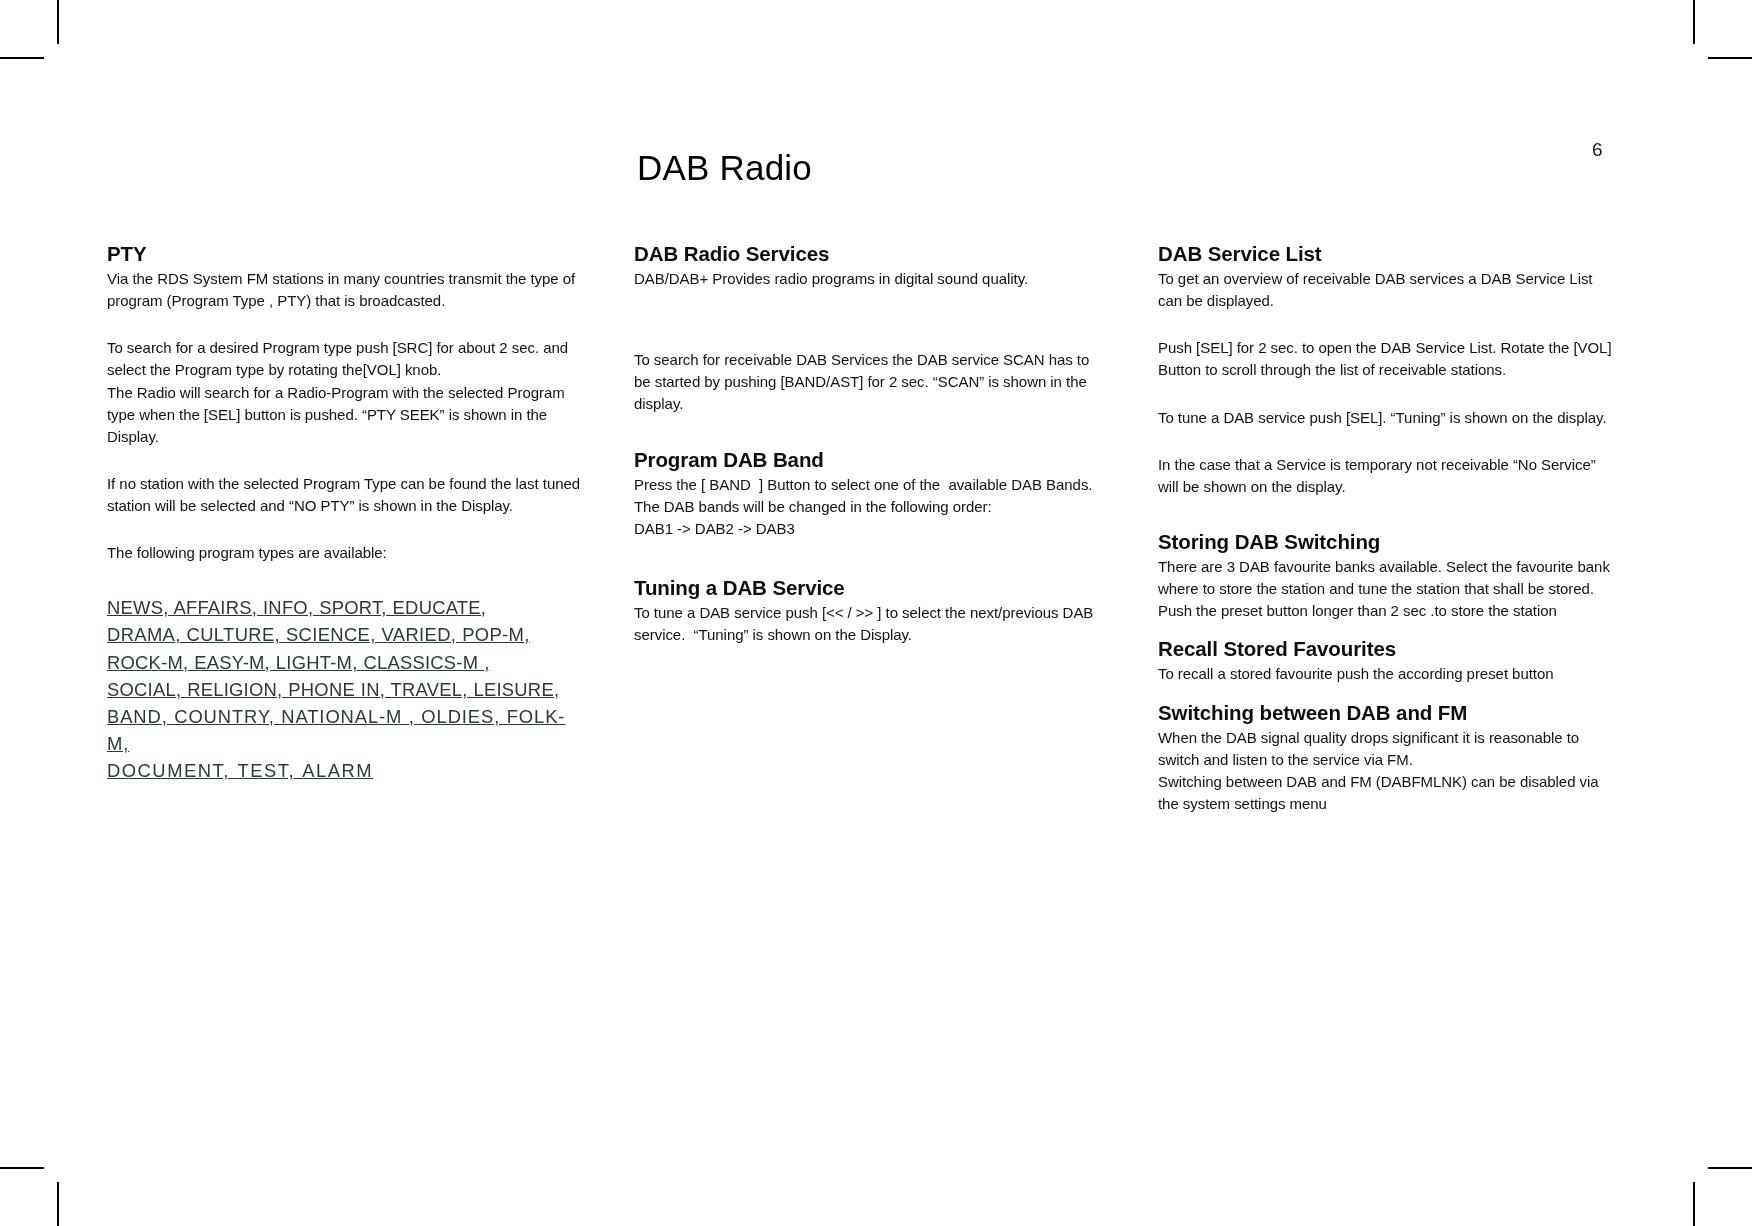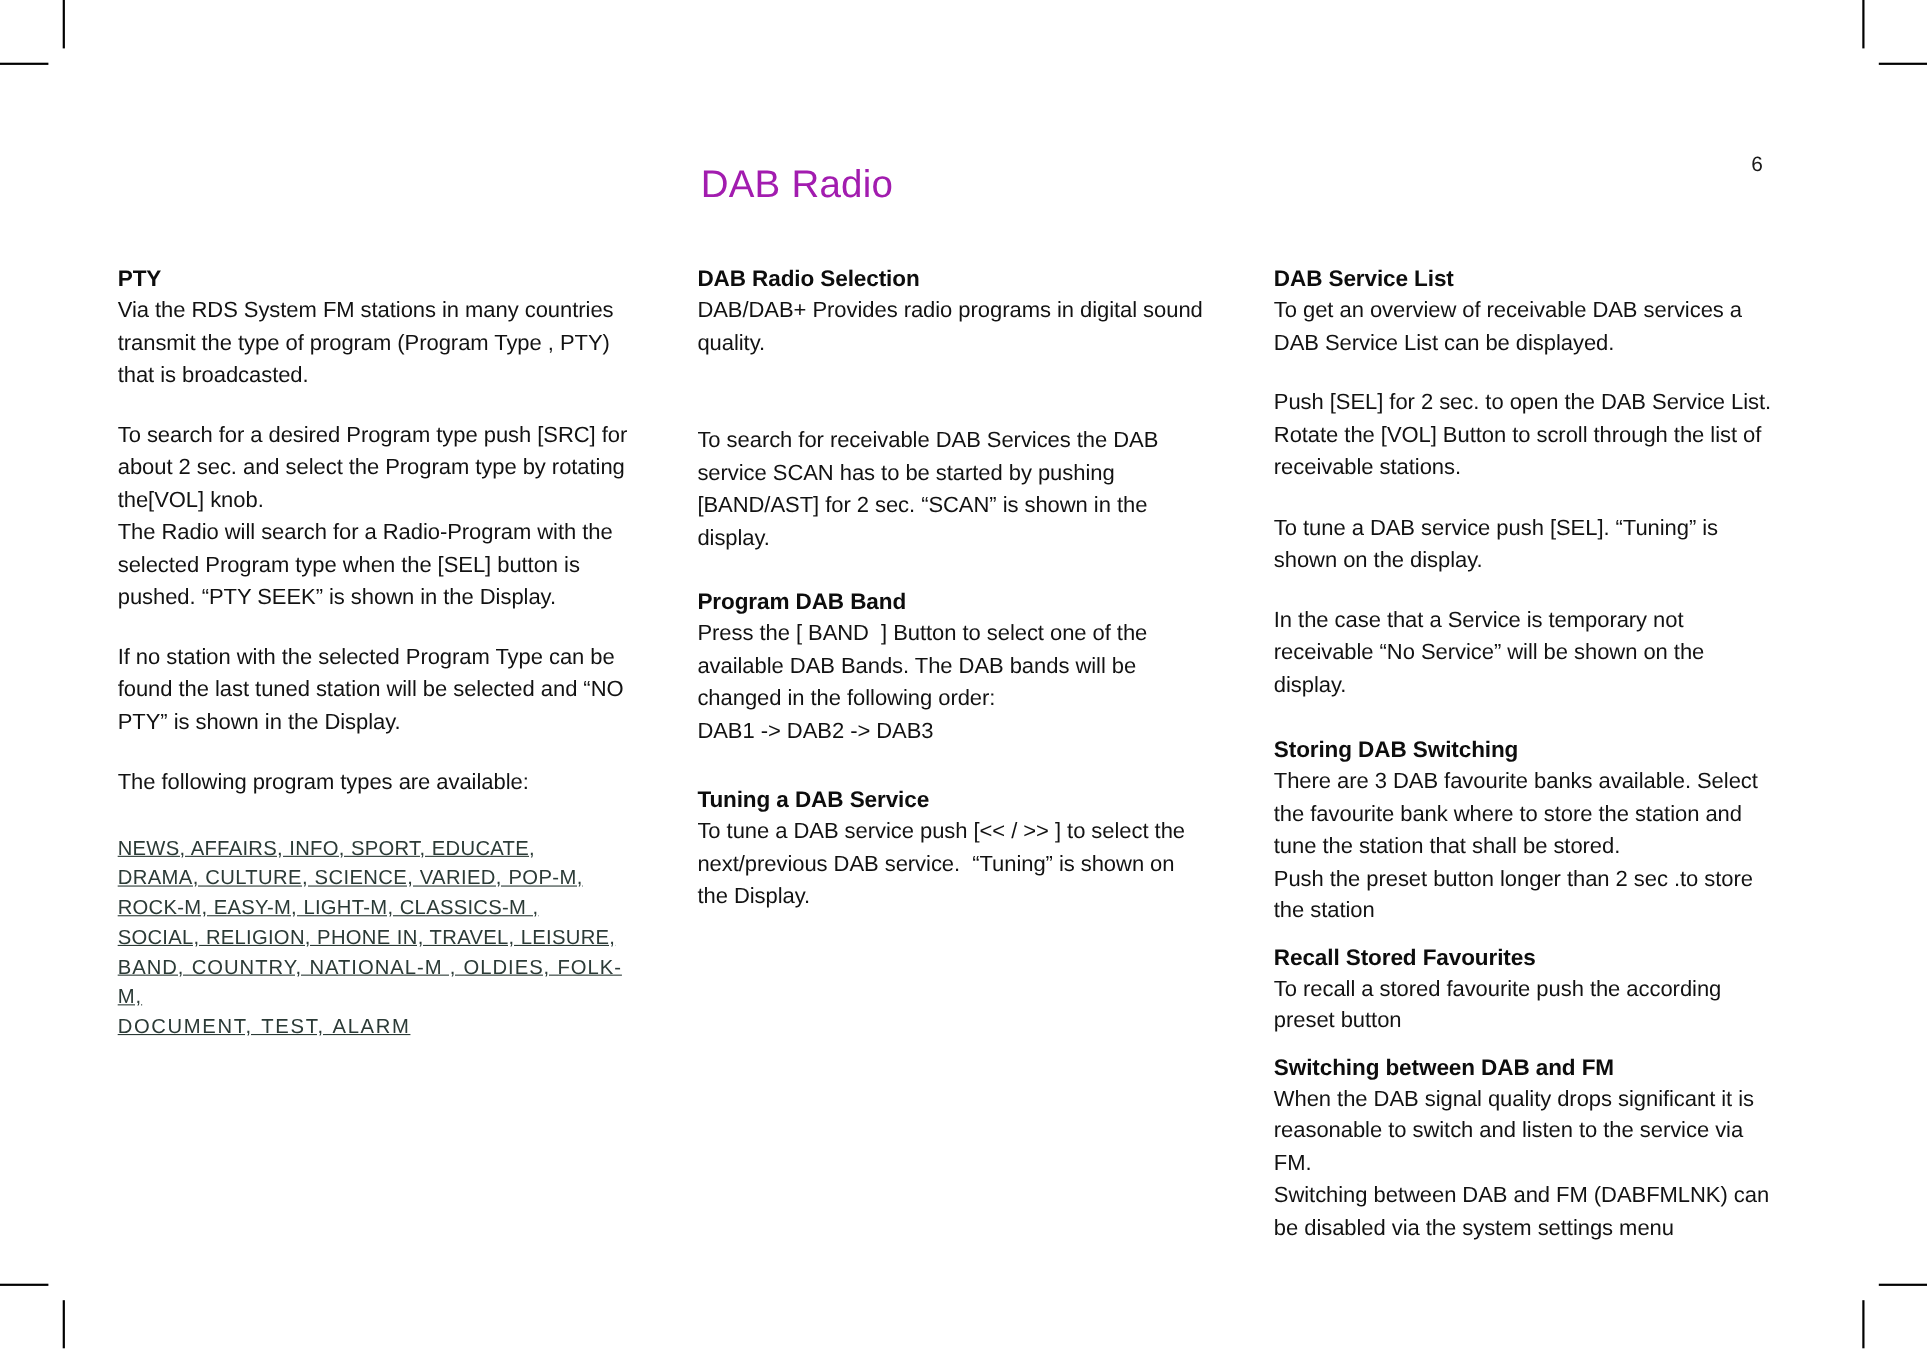--- a/index.html
+++ b/index.html
@@ -34,21 +34,21 @@
   .cm-br-h { left: 1708px; top: 1167px; }
 
   
   .page-title {
     position: absolute;
     left: 637px;
     top: 148px;
     font-size: 35px;
     font-weight: 400;
     letter-spacing: 0.2px;
-    color: #a21caf;
+    color: #000000;
     white-space: nowrap;
   }
   .page-number {
     position: absolute;
     left: 1592px;
     top: 139px;
     font-size: 19px;
     font-weight: 400;
     color: #1a1a1a;
   }
@@ -71,21 +71,21 @@
 
   h2.sec-head {
     font-size: 20.5px;
     font-weight: bold;
     margin: 0 0 1px 0;
     line-height: 1.32;
     color: #0d0d0d;
     letter-spacing: -0.1px;
   }
   p.sec-body {
-    font-size: 20px;
+    font-size: 15px;
     font-weight: 400;
     margin: 0;
     line-height: 1.475;
     color: #121212;
     letter-spacing: -0.05px;
   }
   .gap-sm { height: 25px; }
   .gap-md { height: 30px; }
   .gap-lg { height: 34px; }
   .gap-xs { height: 13px; }
@@ -139,21 +139,21 @@
       <div class="l1">NEWS, AFFAIRS, INFO, SPORT, EDUCATE,</div>
       <div class="l2">DRAMA, CULTURE, SCIENCE, VARIED, POP-M,</div>
       <div class="l3">ROCK-M, EASY-M, LIGHT-M, CLASSICS-M ,</div>
       <div class="l5">SOCIAL, RELIGION, PHONE IN, TRAVEL, LEISURE,</div>
       <div class="l6">BAND, COUNTRY, NATIONAL-M ,  OLDIES,  FOLK- M,</div>
       <div class="l7">DOCUMENT,  TEST, ALARM</div>
     </div>
   </div>
 
   <div class="col col-2">
-    <h2 class="sec-head">DAB Radio Selection</h2>
+    <h2 class="sec-head">DAB Radio Services</h2>
     <p class="sec-body nowrap">DAB/DAB+ Provides radio programs in digital sound quality.</p>
     <div class="gap-sm"></div>
 
     <div class="gap-lg"></div>
     <p class="sec-body nowrap">To search for receivable DAB Services the DAB service SCAN has to be started by pushing [BAND/AST] for 2 sec. “SCAN” is shown in the display.</p>
 
     <div class="gap-md"></div>
     <h2 class="sec-head">Program DAB Band</h2>
     <p class="sec-body nowrap">Press the [ BAND  ] Button to select one of the  available DAB Bands. The DAB bands will be changed in the following order:
 DAB1 -&gt; DAB2 -&gt; DAB3</p>

